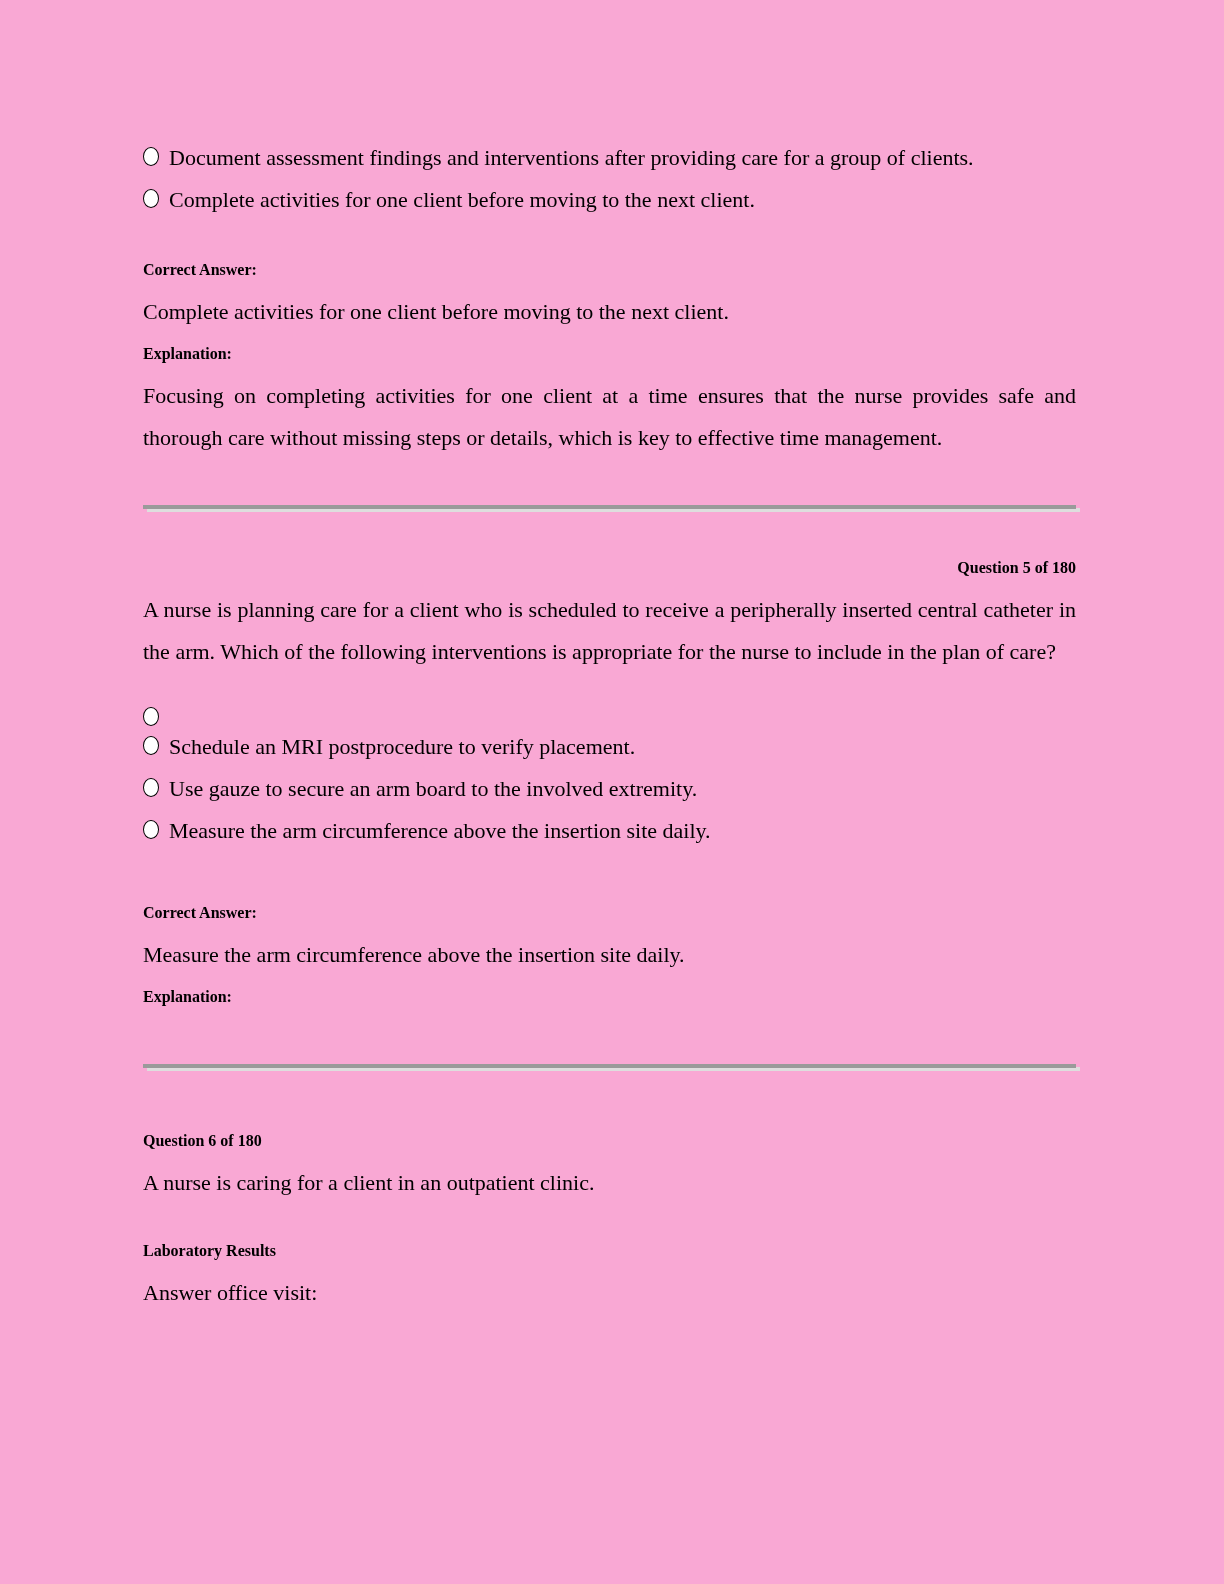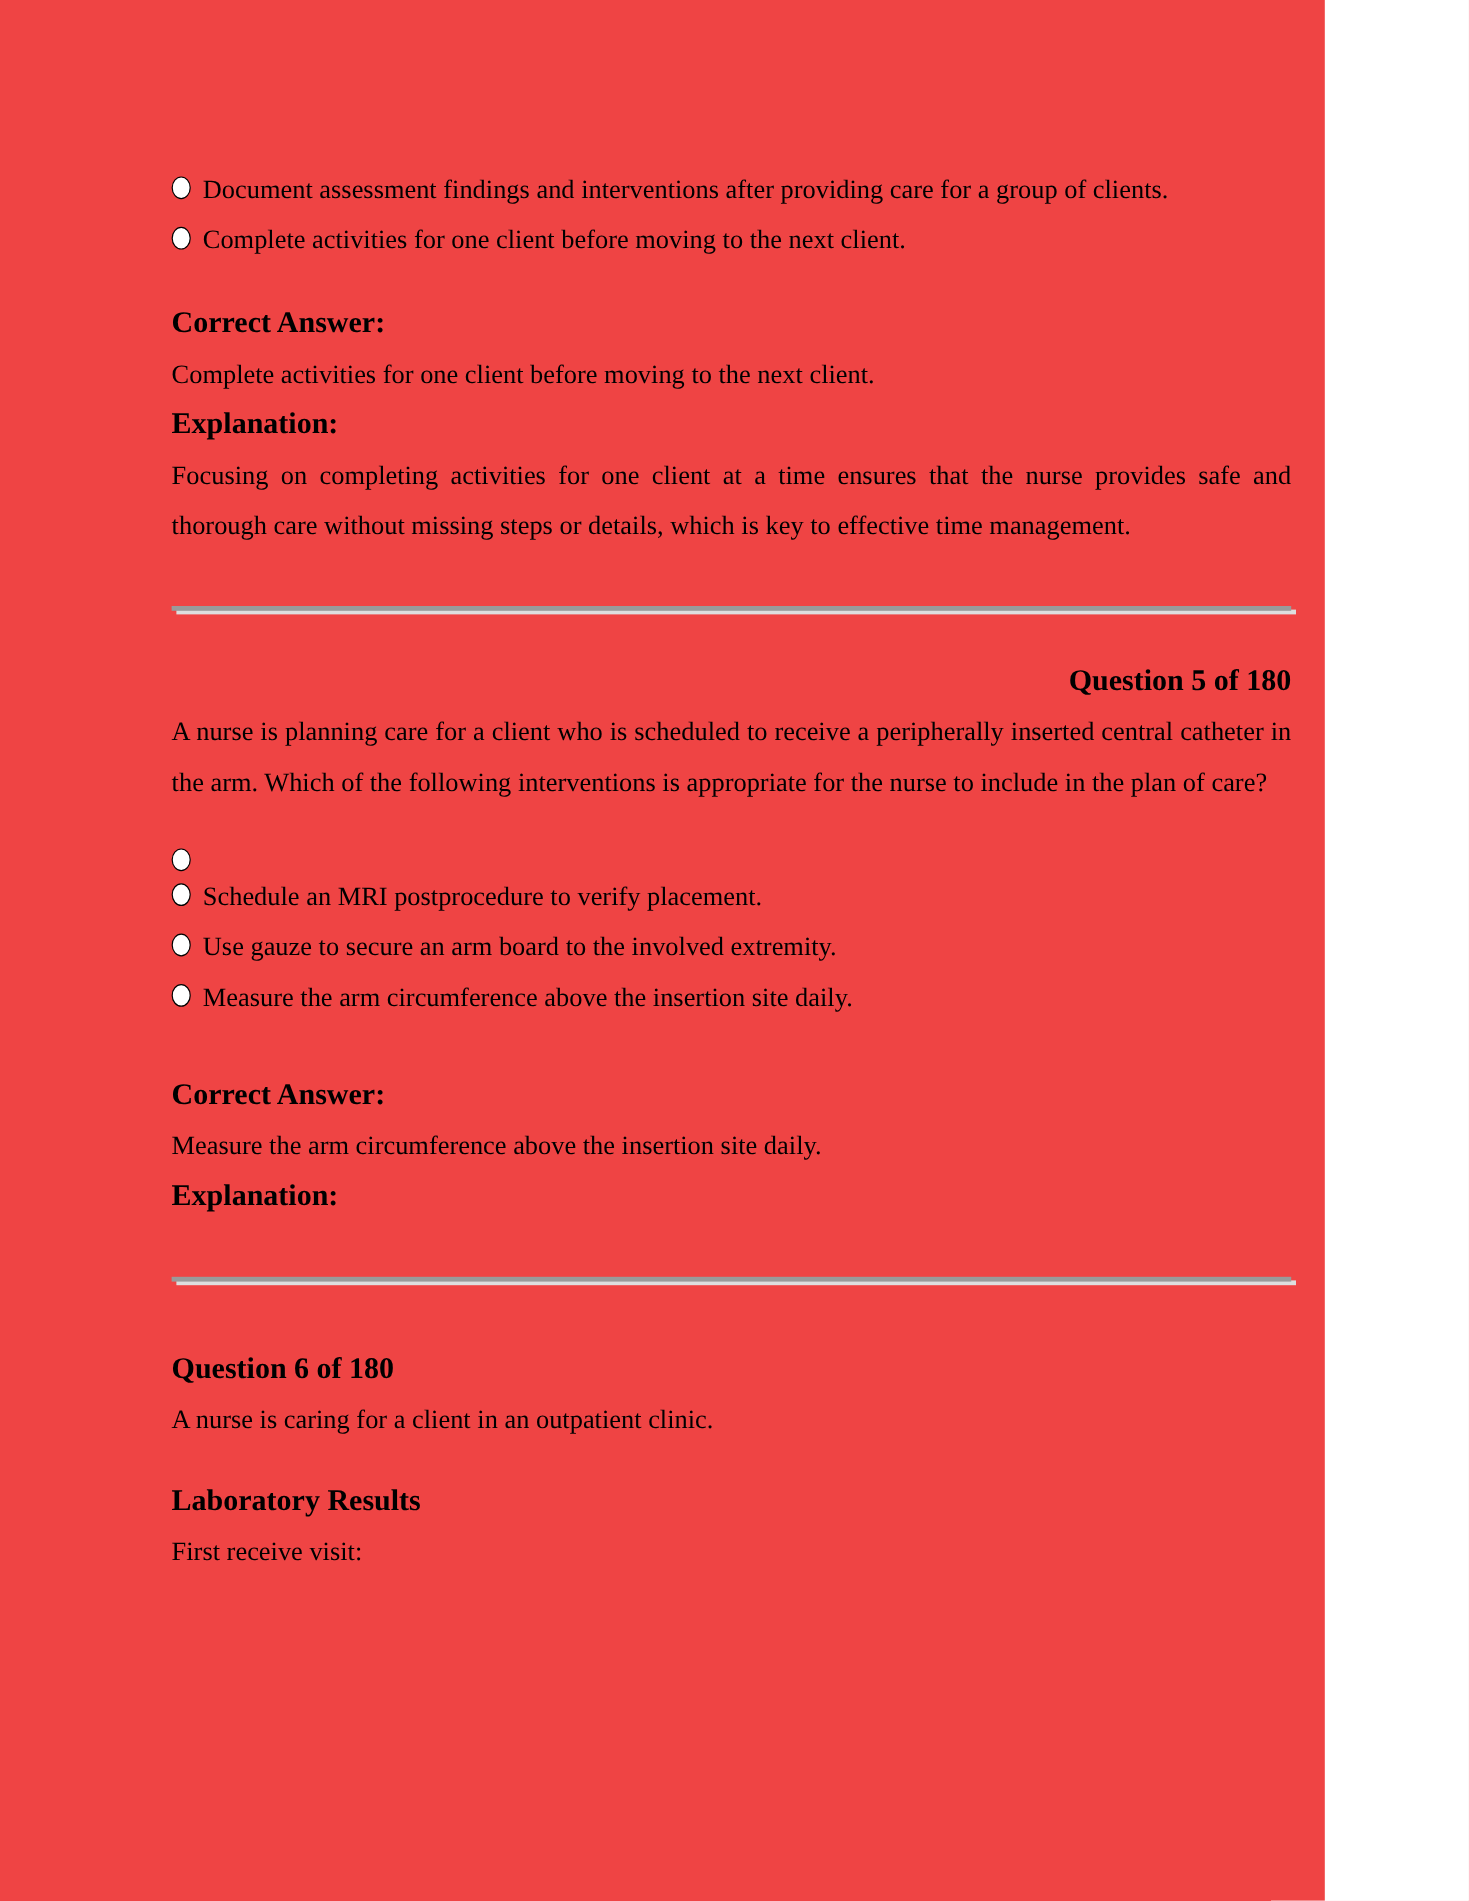--- a/index.html
+++ b/index.html
@@ -2,41 +2,41 @@
 <html><head>
 <meta charset="utf-8">
 <style>
   html, body {
     margin: 0;
     padding: 0;
     background: #ffffff;
   }
   .page {
     position: relative;
-    width: 1104px;
+    width: 1224px;
     height: 1584px;
-    background: #ef4444;
+    background: #f9a8d4;
     color: #000000;
     font-family: "Liberation Serif", "DejaVu Serif", serif;
     font-size: 22px;
     line-height: 42px;
     overflow: hidden;
     box-sizing: border-box;
     padding: 137px 148px 0 143px;
   }
   .content {
     width: 933px;
   }
   p, h3 {
     margin: 0;
     padding: 0;
   }
   .heading {
     font-weight: bold;
-    font-size: 25px;
+    font-size: 16px;
     line-height: 42px;
   }
   .body-text {
     line-height: 42px;
   }
   .just {
     text-align: justify;
   }
   .option-row {
     display: flex;
@@ -119,17 +119,17 @@
       <p class="body-text">Measure the arm circumference above the insertion site daily.</p>
       <p class="heading">Explanation:</p>
     </section>
 
     <div class="divider mt-div2"></div>
 
     <section>
       <p class="heading mt-q6">Question 6 of 180</p>
       <p class="body-text">A nurse is caring for a client in an outpatient clinic.</p>
       <p class="heading mt-lab">Laboratory Results</p>
-      <p class="body-text">First receive visit:</p>
+      <p class="body-text">Answer office visit:</p>
     </section>
 
   </div>
 </div>
 
 </body></html>

